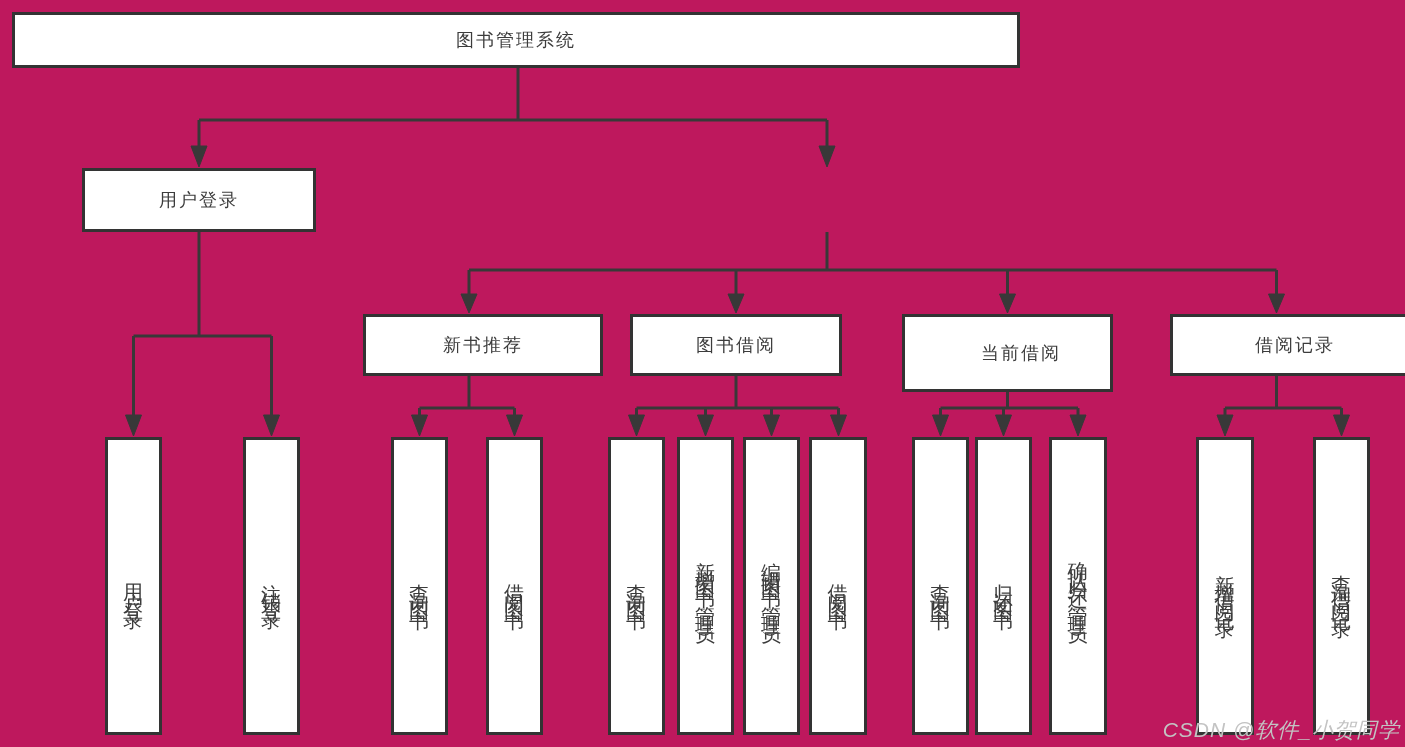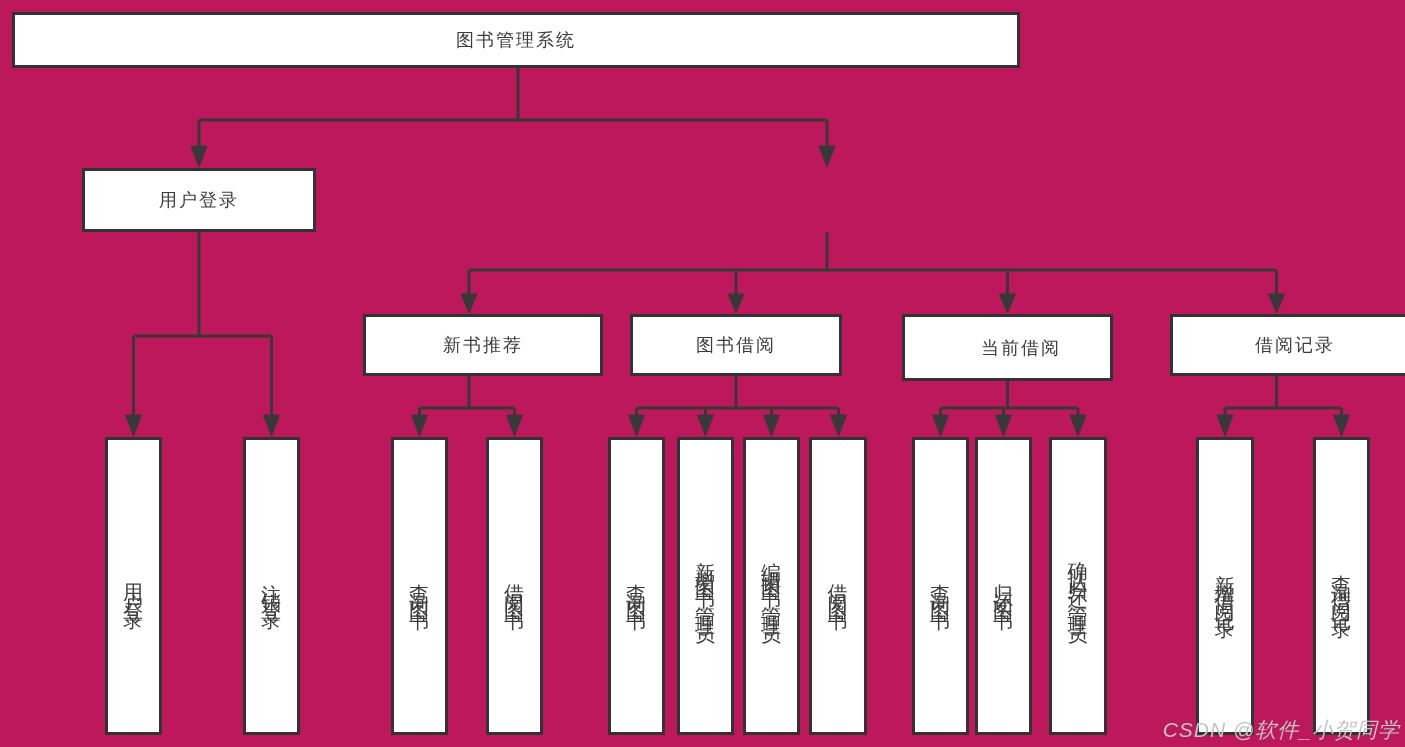--- a/index.html
+++ b/index.html
@@ -39,21 +39,21 @@
     line-height: 1;
   }
   
   .n-root   { left: 12px;  top: 12px;  width: 1008px; height: 56px; }
   
   .n-ulogin { left: 82px;  top: 168px; width: 234px; height: 64px; }
   .n-bmgmt  { left: 712px; top: 168px; width: 231px; height: 64px; }
   
   .n-newb   { left: 363px;  top: 314px; width: 240px; height: 62px; }
   .n-borrow { left: 630px;  top: 314px; width: 212px; height: 62px; }
-  .n-currb  { left: 902px;  top: 314px; width: 211px; height: 67px; padding-left: 27px; }
+  .n-currb  { left: 902px;  top: 314px; width: 211px; height: 78px; padding-left: 27px; }
   .n-recs   { left: 1170px; top: 314px; width: 250px; height: 62px; }
   
   .leaf { top: 437px; height: 298px; width: 57px; }
   .l-login   { left: 105px; }
   .l-logout  { left: 243px; }
   .l-nb-q    { left: 391px; }
   .l-nb-b    { left: 486px; }
   .l-bw-q    { left: 608px; }
   .l-bw-add  { left: 677px; }
   .l-bw-edit { left: 743px; }

